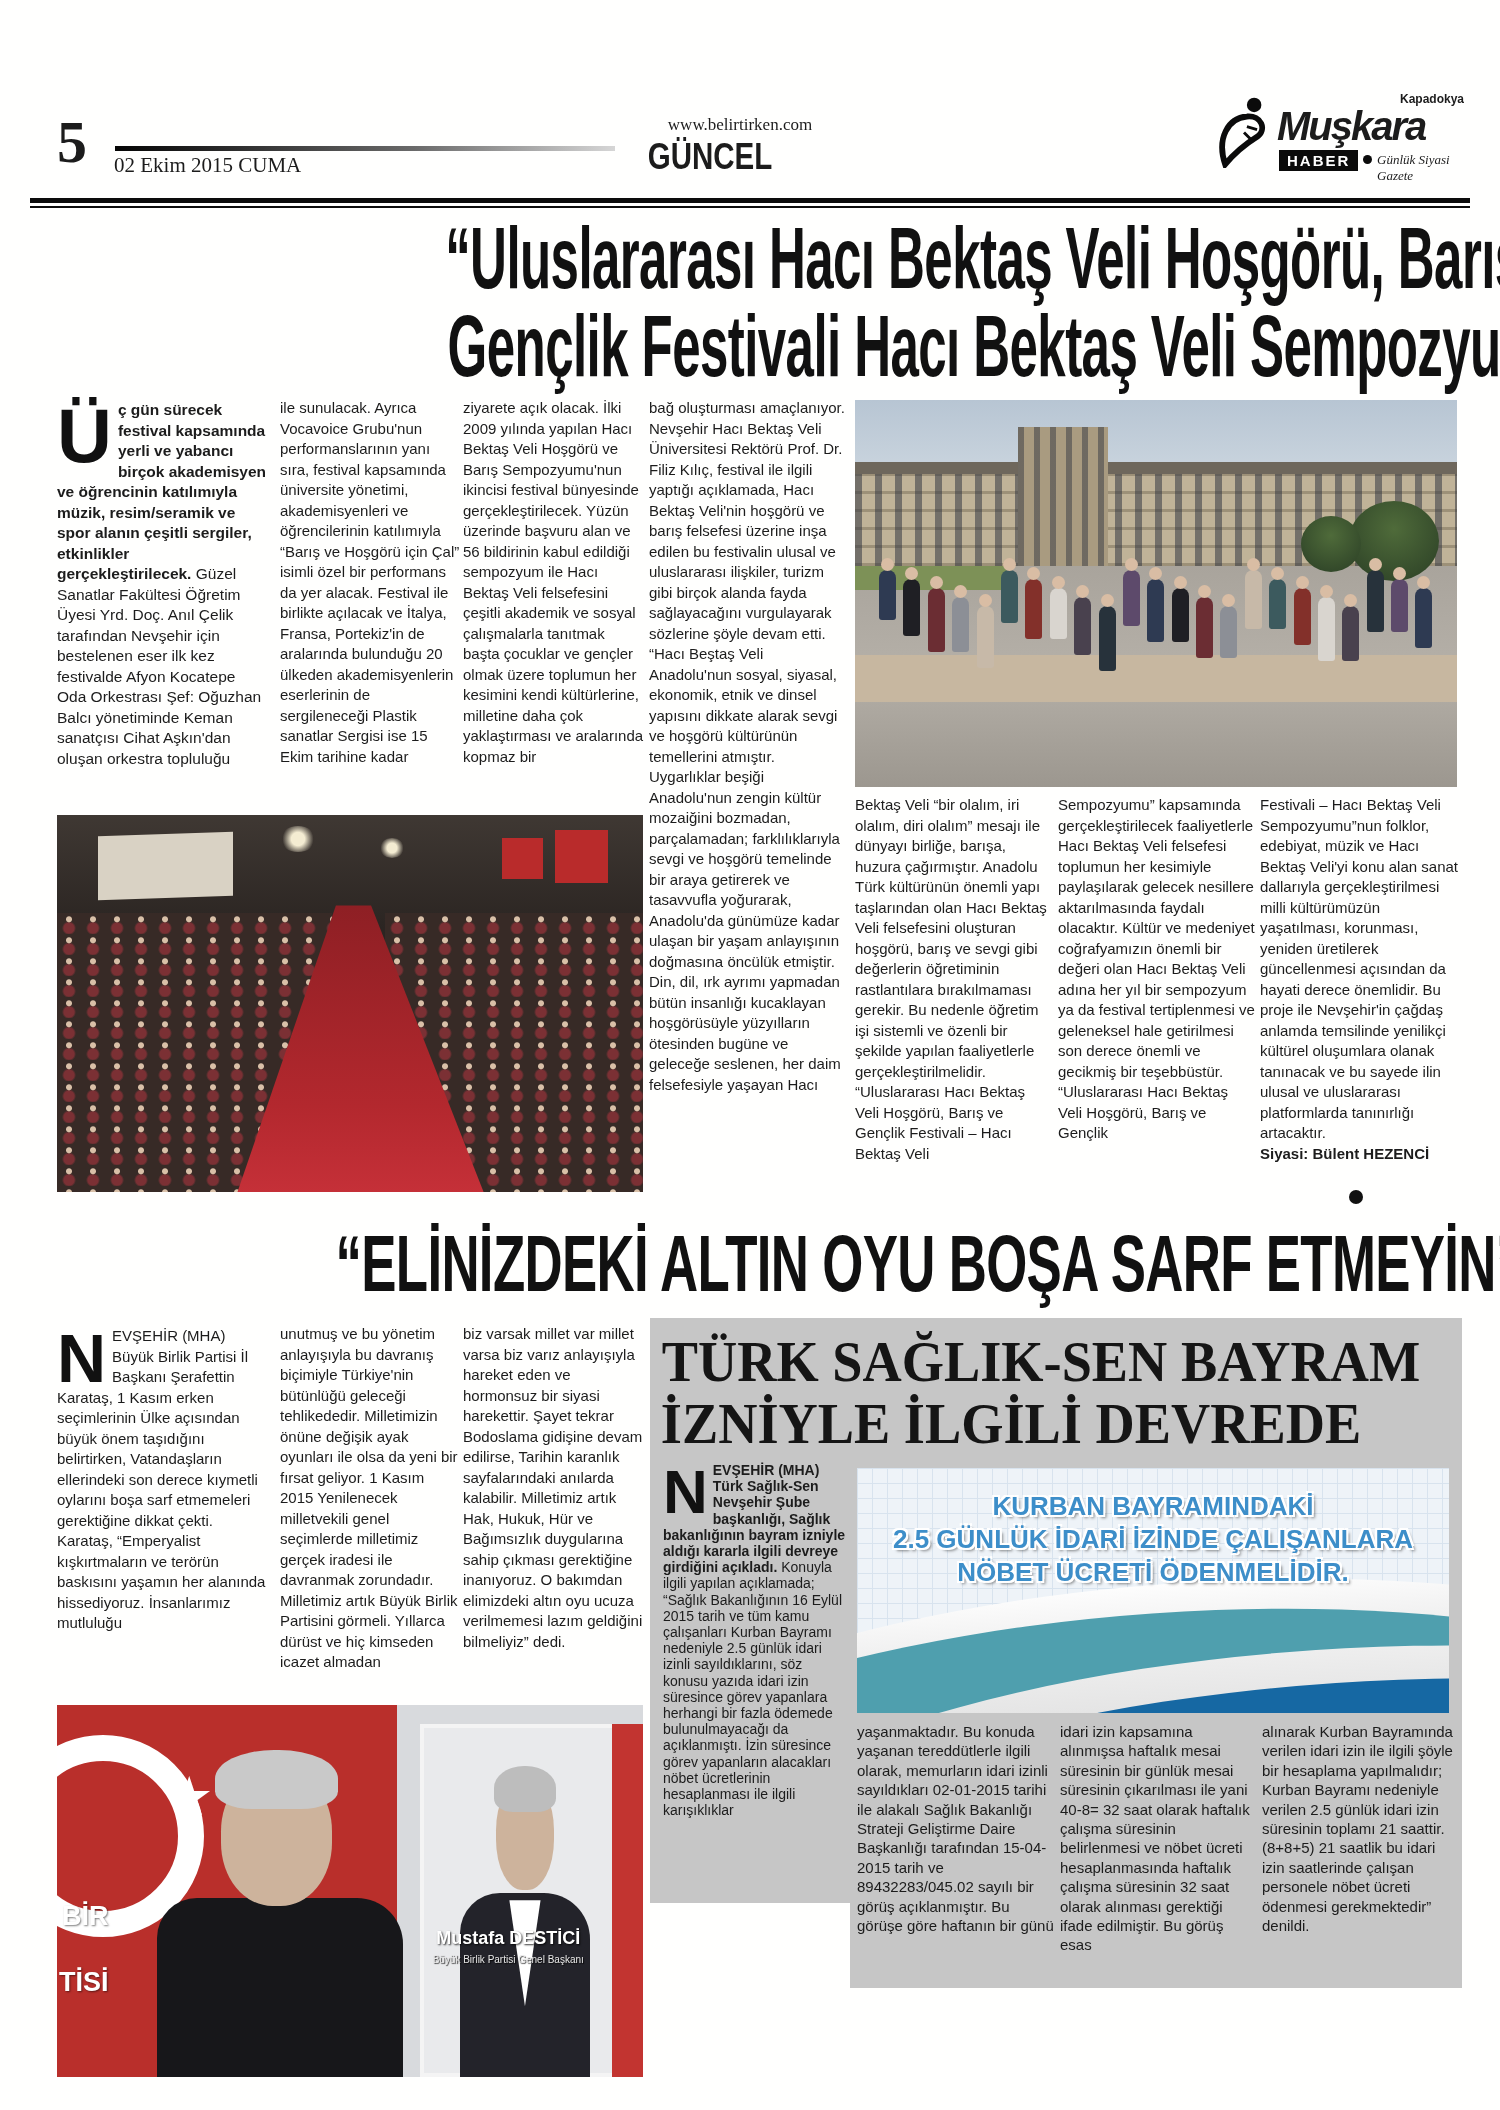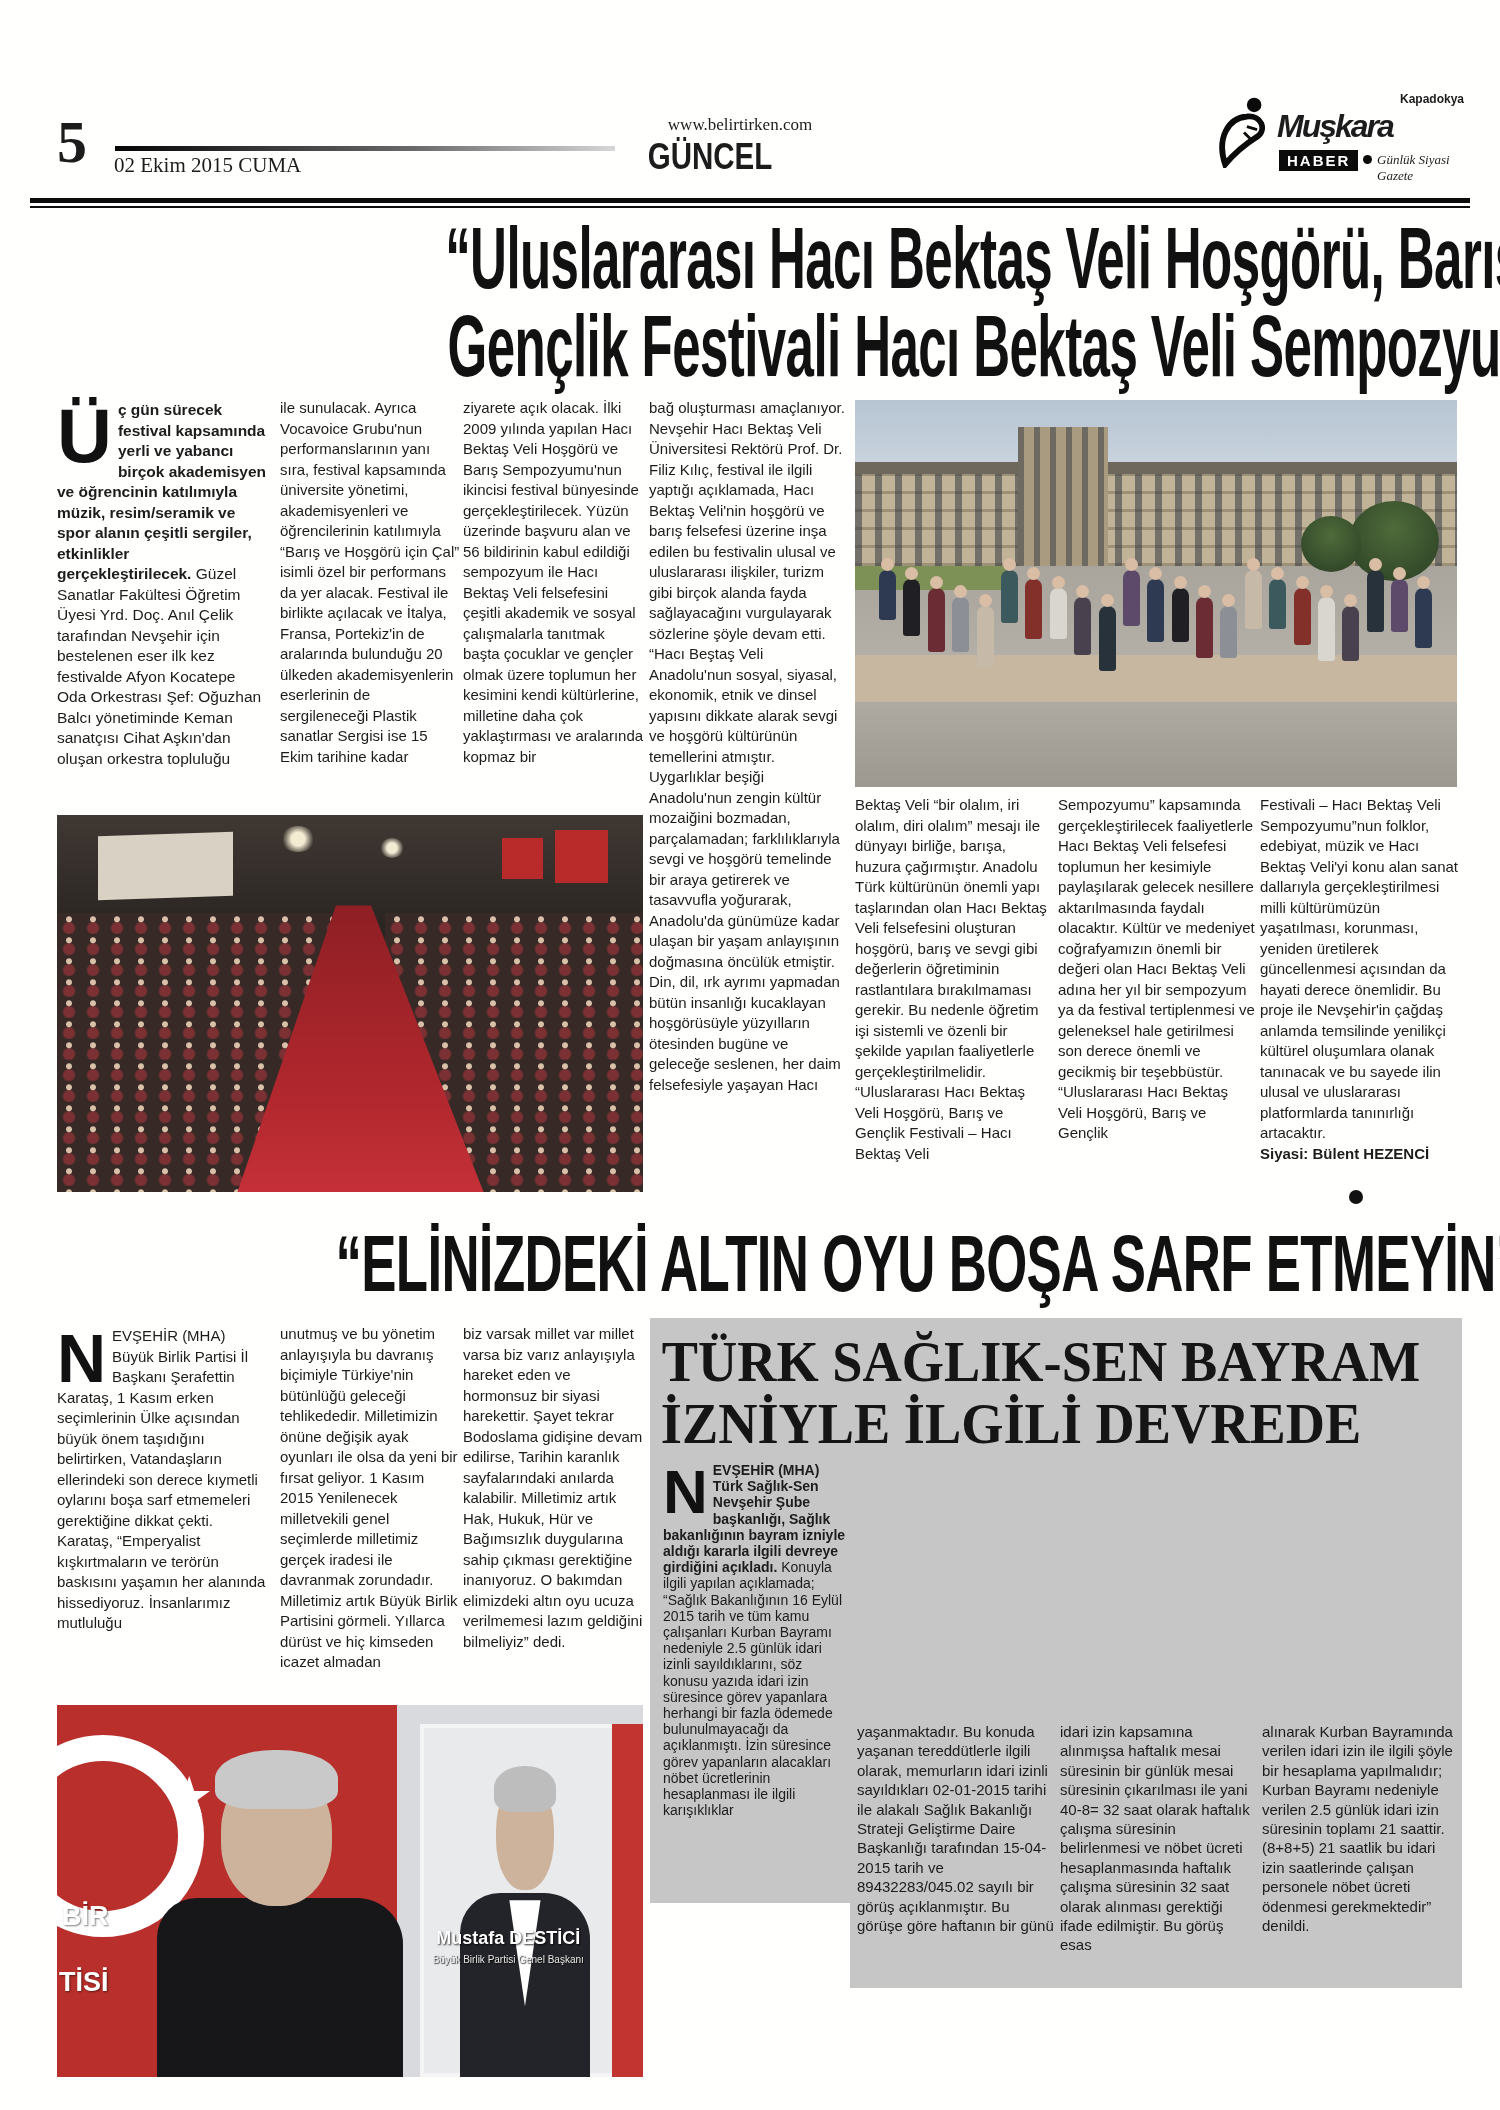--- a/index.html
+++ b/index.html
@@ -10,21 +10,21 @@
   .pagenum{font-family:"Liberation Serif",serif;font-weight:bold;font-size:60px;line-height:60px;}
   .issuedate{font-family:"Liberation Serif",serif;font-size:21px;}
   .hdr-line{background:linear-gradient(90deg,#050505,#6a6a6a 60%,#d6d6d6);height:5px;}
   .siteurl{font-family:"Liberation Serif",serif;font-size:17px;text-align:center;}
   .section-banner{font-weight:bold;font-size:36px;text-align:center;}
   .condense{display:inline-block;white-space:nowrap;transform-origin:50% 50%;}
   .rule-thick{background:#0c0c0c;height:5px;}
   .rule-thin{background:#0c0c0c;height:2px;}
   
   .logo-region{font-size:12px;font-weight:bold;}
-  .logo-name{font-size:32px;font-weight:bold;font-style:italic;letter-spacing:-2px;line-height:40px;}
+  .logo-name{font-size:40px;font-weight:bold;font-style:italic;letter-spacing:-2px;line-height:40px;}
   .logo-haber{background:#0b0b0b;color:#fff;font-weight:bold;font-size:15px;padding:2px 8px;letter-spacing:2px;display:inline-block;}
   .logo-tagline{font-family:"Liberation Serif",serif;font-style:italic;font-size:13px;}
   
   .hl{width:1440px;left:30px;text-align:center;font-weight:bold;color:#111;}
   .hl1 .condense{font-size:88px;line-height:92px;transform:scaleX(.58);letter-spacing:-1px;}
   .hl2 .condense{font-size:80px;line-height:84px;transform:scaleX(.66);letter-spacing:-1px;}
   .hl3{font-family:"Liberation Serif",serif;font-weight:bold;text-align:left;color:#151515;}
   .hl3 .condense{font-size:56px;line-height:60px;transform:scaleX(.97);}
   
   .col{font-size:15px;line-height:20.5px;text-align:left;}
@@ -251,18 +251,27 @@
   <div class="abs graybox" style="left:650px;top:1318px;width:812px;height:585px;"></div>
   <div class="abs graybox" style="left:850px;top:1903px;width:612px;height:85px;"></div>
 
   <div class="abs hl3" style="left:650px;top:1332px;width:812px;"><span class="condense">TÜRK SAĞLIK-SEN BAYRAM</span></div>
   <div class="abs hl3" style="left:650px;top:1394px;width:812px;"><span class="condense">İZNİYLE İLGİLİ DEVREDE</span></div>
 
   <div class="abs col" style="left:663px;top:1462px;width:186px;height:432px;font-size:14px;line-height:16.2px;">
     <span class="dropcap dc3">N</span><span class="lead">EVŞEHİR (MHA) Türk Sağlık-Sen Nevşehir Şube başkanlığı, Sağlık bakanlığının bayram izniyle aldığı kararla ilgili devreye girdiğini açıkladı.</span><span> Konuyla ilgili yapılan açıklamada; “Sağlık Bakanlığının 16 Eylül 2015 tarih ve tüm kamu çalışanları Kurban Bayramı nedeniyle 2.5 günlük idari izinli sayıldıklarını, söz konusu yazıda idari izin süresince görev yapanlara herhangi bir fazla ödemede bulunulmayacağı da açıklanmıştı. İzin süresince görev yapanların alacakları nöbet ücretlerinin hesaplanması ile ilgili karışıklıklar</span>
   </div>
 
+  <div class="abs sgraphic" style="left:857px;top:1468px;width:592px;height:245px;">
+    <div class="arc" style="left:-320px;bottom:-300px;width:1300px;height:430px;background:linear-gradient(#fdfdfd,#8f8f8f);transform:rotate(-4deg);"></div>
+    <div class="arc" style="left:-340px;bottom:-330px;width:1300px;height:430px;background:#4f9fae;transform:rotate(-4deg);"></div>
+    <div class="arc" style="left:-200px;bottom:-395px;width:1400px;height:460px;background:linear-gradient(#eee,#9a9a9a);transform:rotate(-3deg);"></div>
+    <div class="arc" style="left:-180px;bottom:-428px;width:1400px;height:460px;background:#1668a3;transform:rotate(-3deg);"></div>
+    <div class="sg-text" style="top:22px;">KURBAN BAYRAMINDAKİ</div>
+    <div class="sg-text" style="top:55px;">2.5 GÜNLÜK İDARİ İZİNDE ÇALIŞANLARA</div>
+    <div class="sg-text" style="top:88px;">NÖBET ÜCRETİ ÖDENMELİDİR.</div>
+  </div>
 
   <div class="abs col" style="left:857px;top:1722px;width:197px;height:262px;line-height:19.4px;">yaşanmaktadır. Bu konuda yaşanan tereddütlerle ilgili olarak, memurların idari izinli sayıldıkları 02-01-2015 tarihi ile alakalı Sağlık Bakanlığı Strateji Geliştirme Daire Başkanlığı tarafından 15-04-2015 tarih ve 89432283/045.02 sayılı  bir görüş açıklanmıştır. Bu görüşe göre haftanın bir günü</div>
   <div class="abs col" style="left:1060px;top:1722px;width:197px;height:262px;line-height:19.4px;">idari izin kapsamına alınmışsa haftalık mesai süresinin bir günlük mesai süresinin çıkarılması ile yani 40-8= 32 saat olarak haftalık çalışma süresinin belirlenmesi ve nöbet ücreti hesaplanmasında haftalık çalışma süresinin 32 saat olarak alınması gerektiği ifade edilmiştir. Bu görüş esas</div>
   <div class="abs col" style="left:1262px;top:1722px;width:197px;height:262px;line-height:19.4px;">alınarak Kurban Bayramında verilen idari izin ile ilgili şöyle bir hesaplama yapılmalıdır; Kurban Bayramı nedeniyle verilen 2.5 günlük idari izin süresinin toplamı  21 saattir. (8+8+5) 21 saatlik bu idari izin saatlerinde çalışan personele nöbet ücreti ödenmesi gerekmektedir” denildi.</div>
 
 </div>
 
 </body></html>

